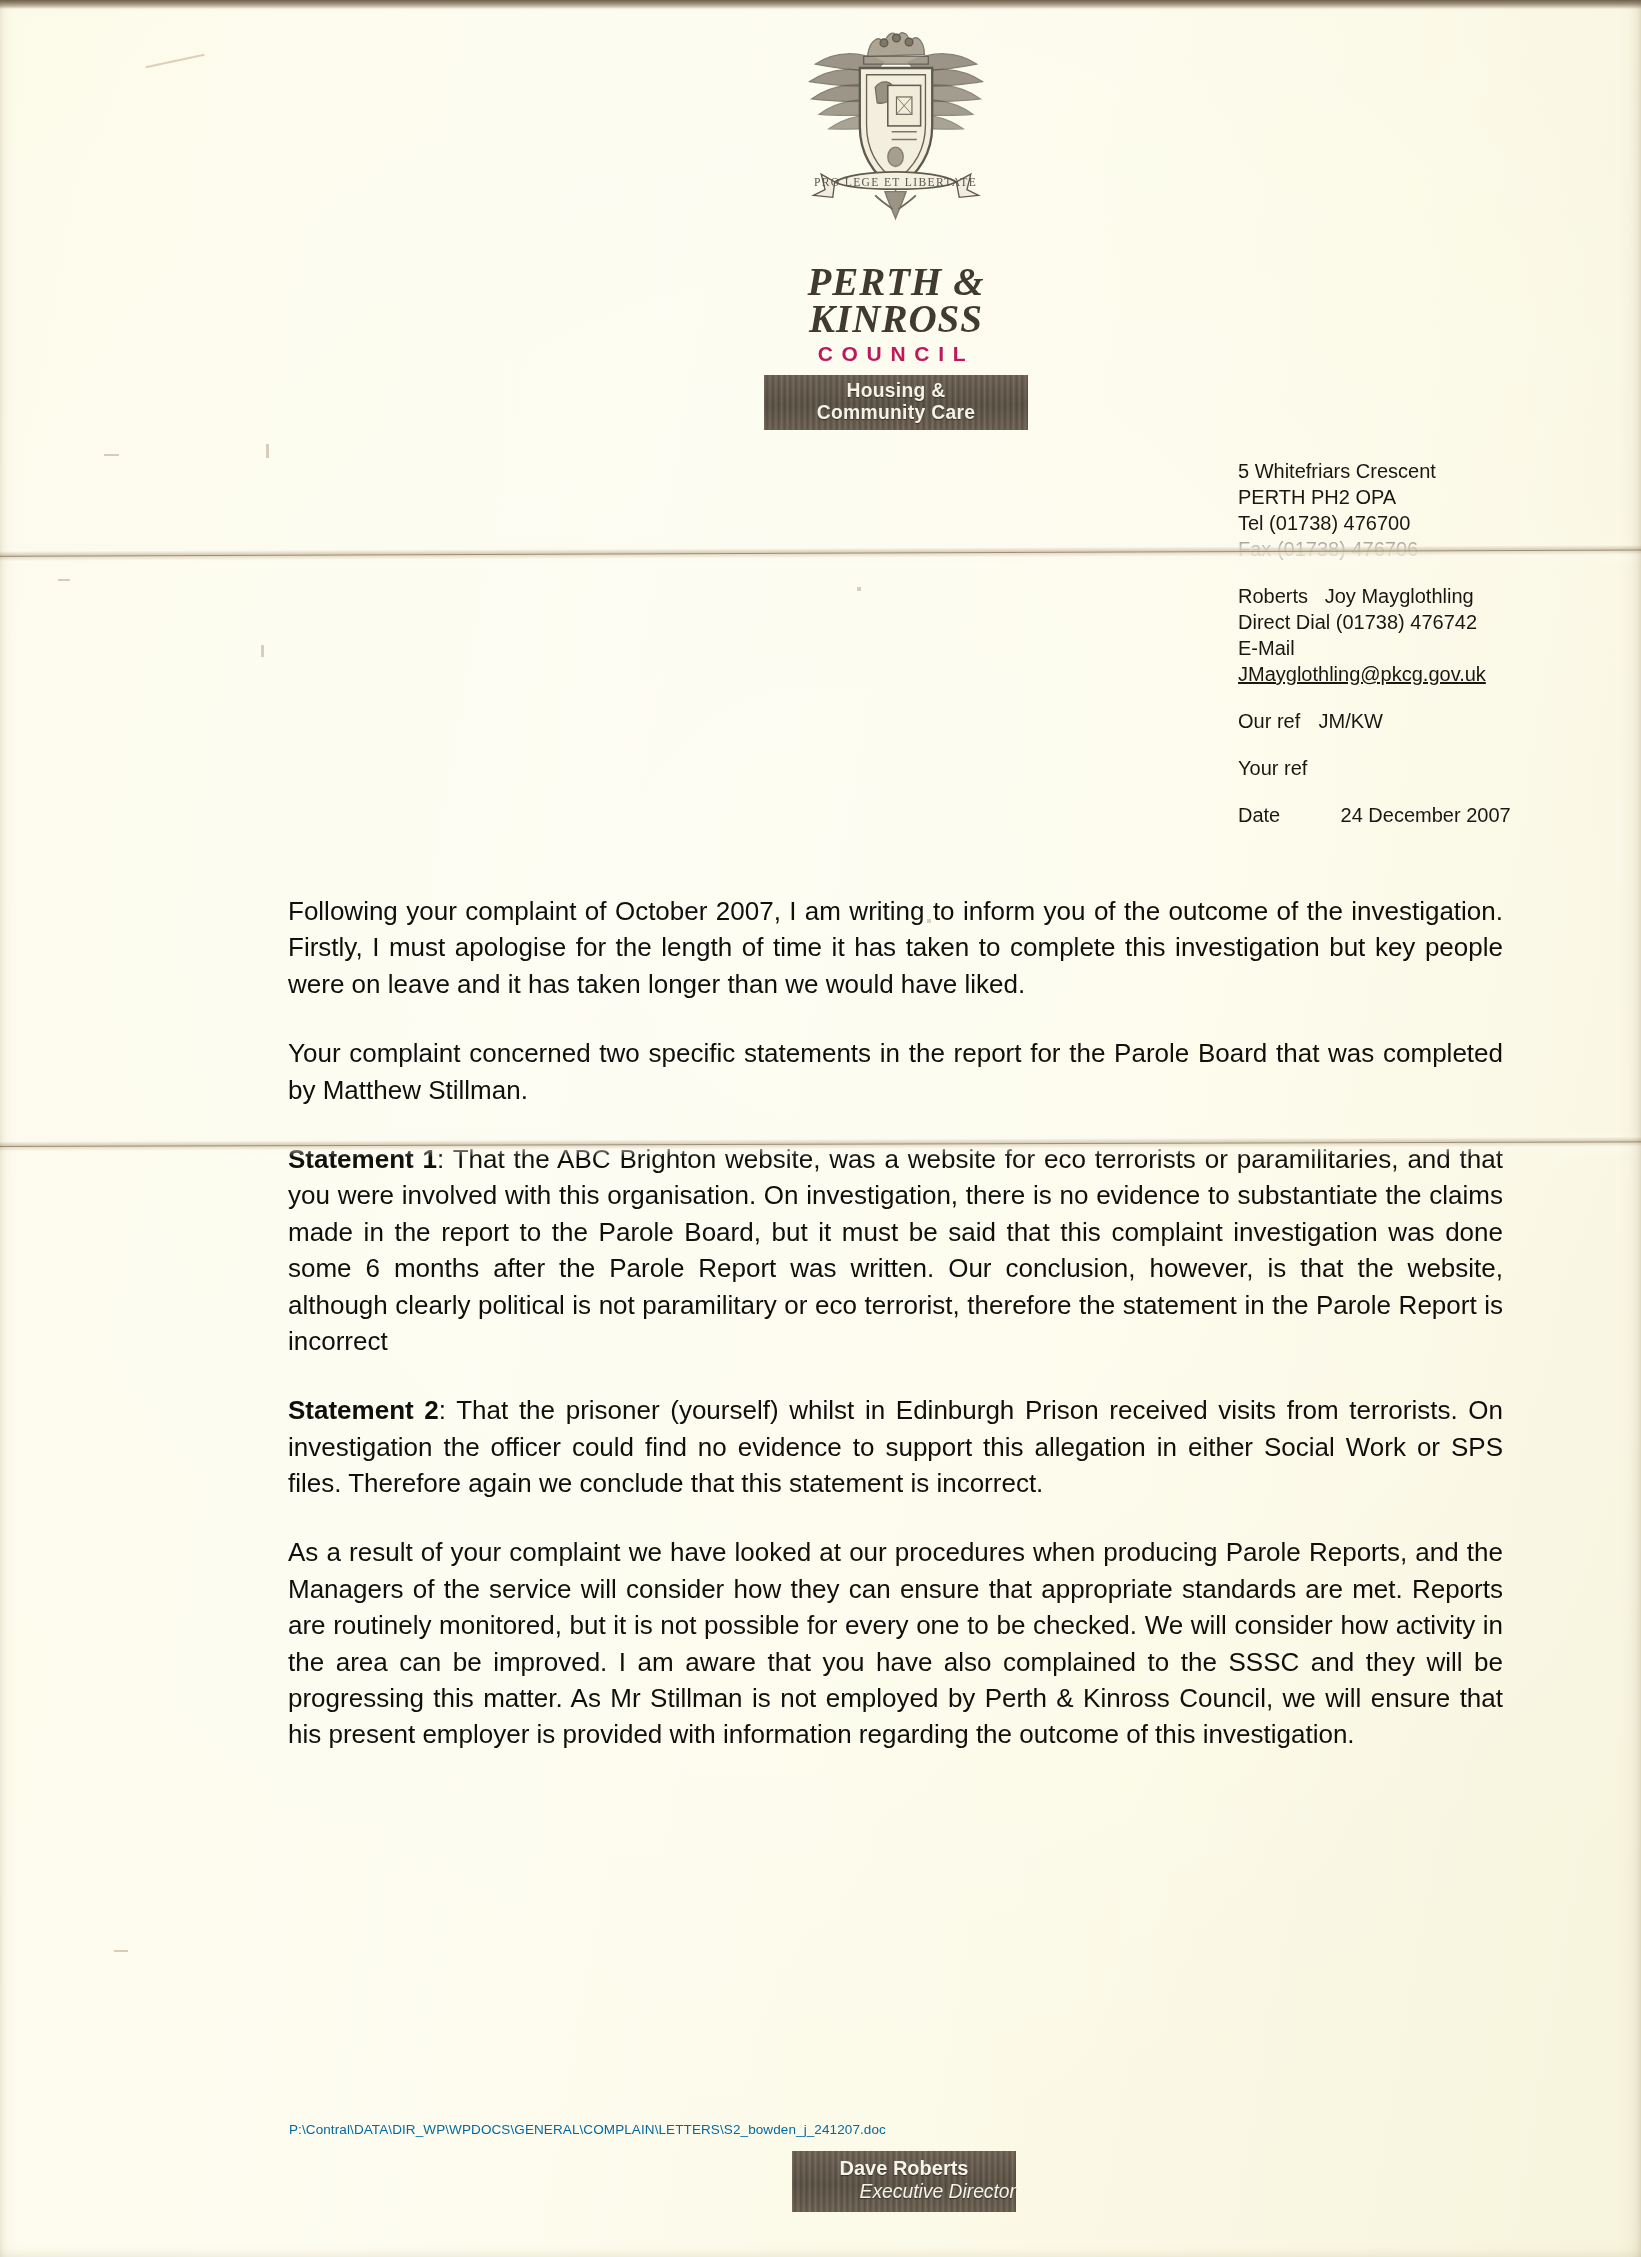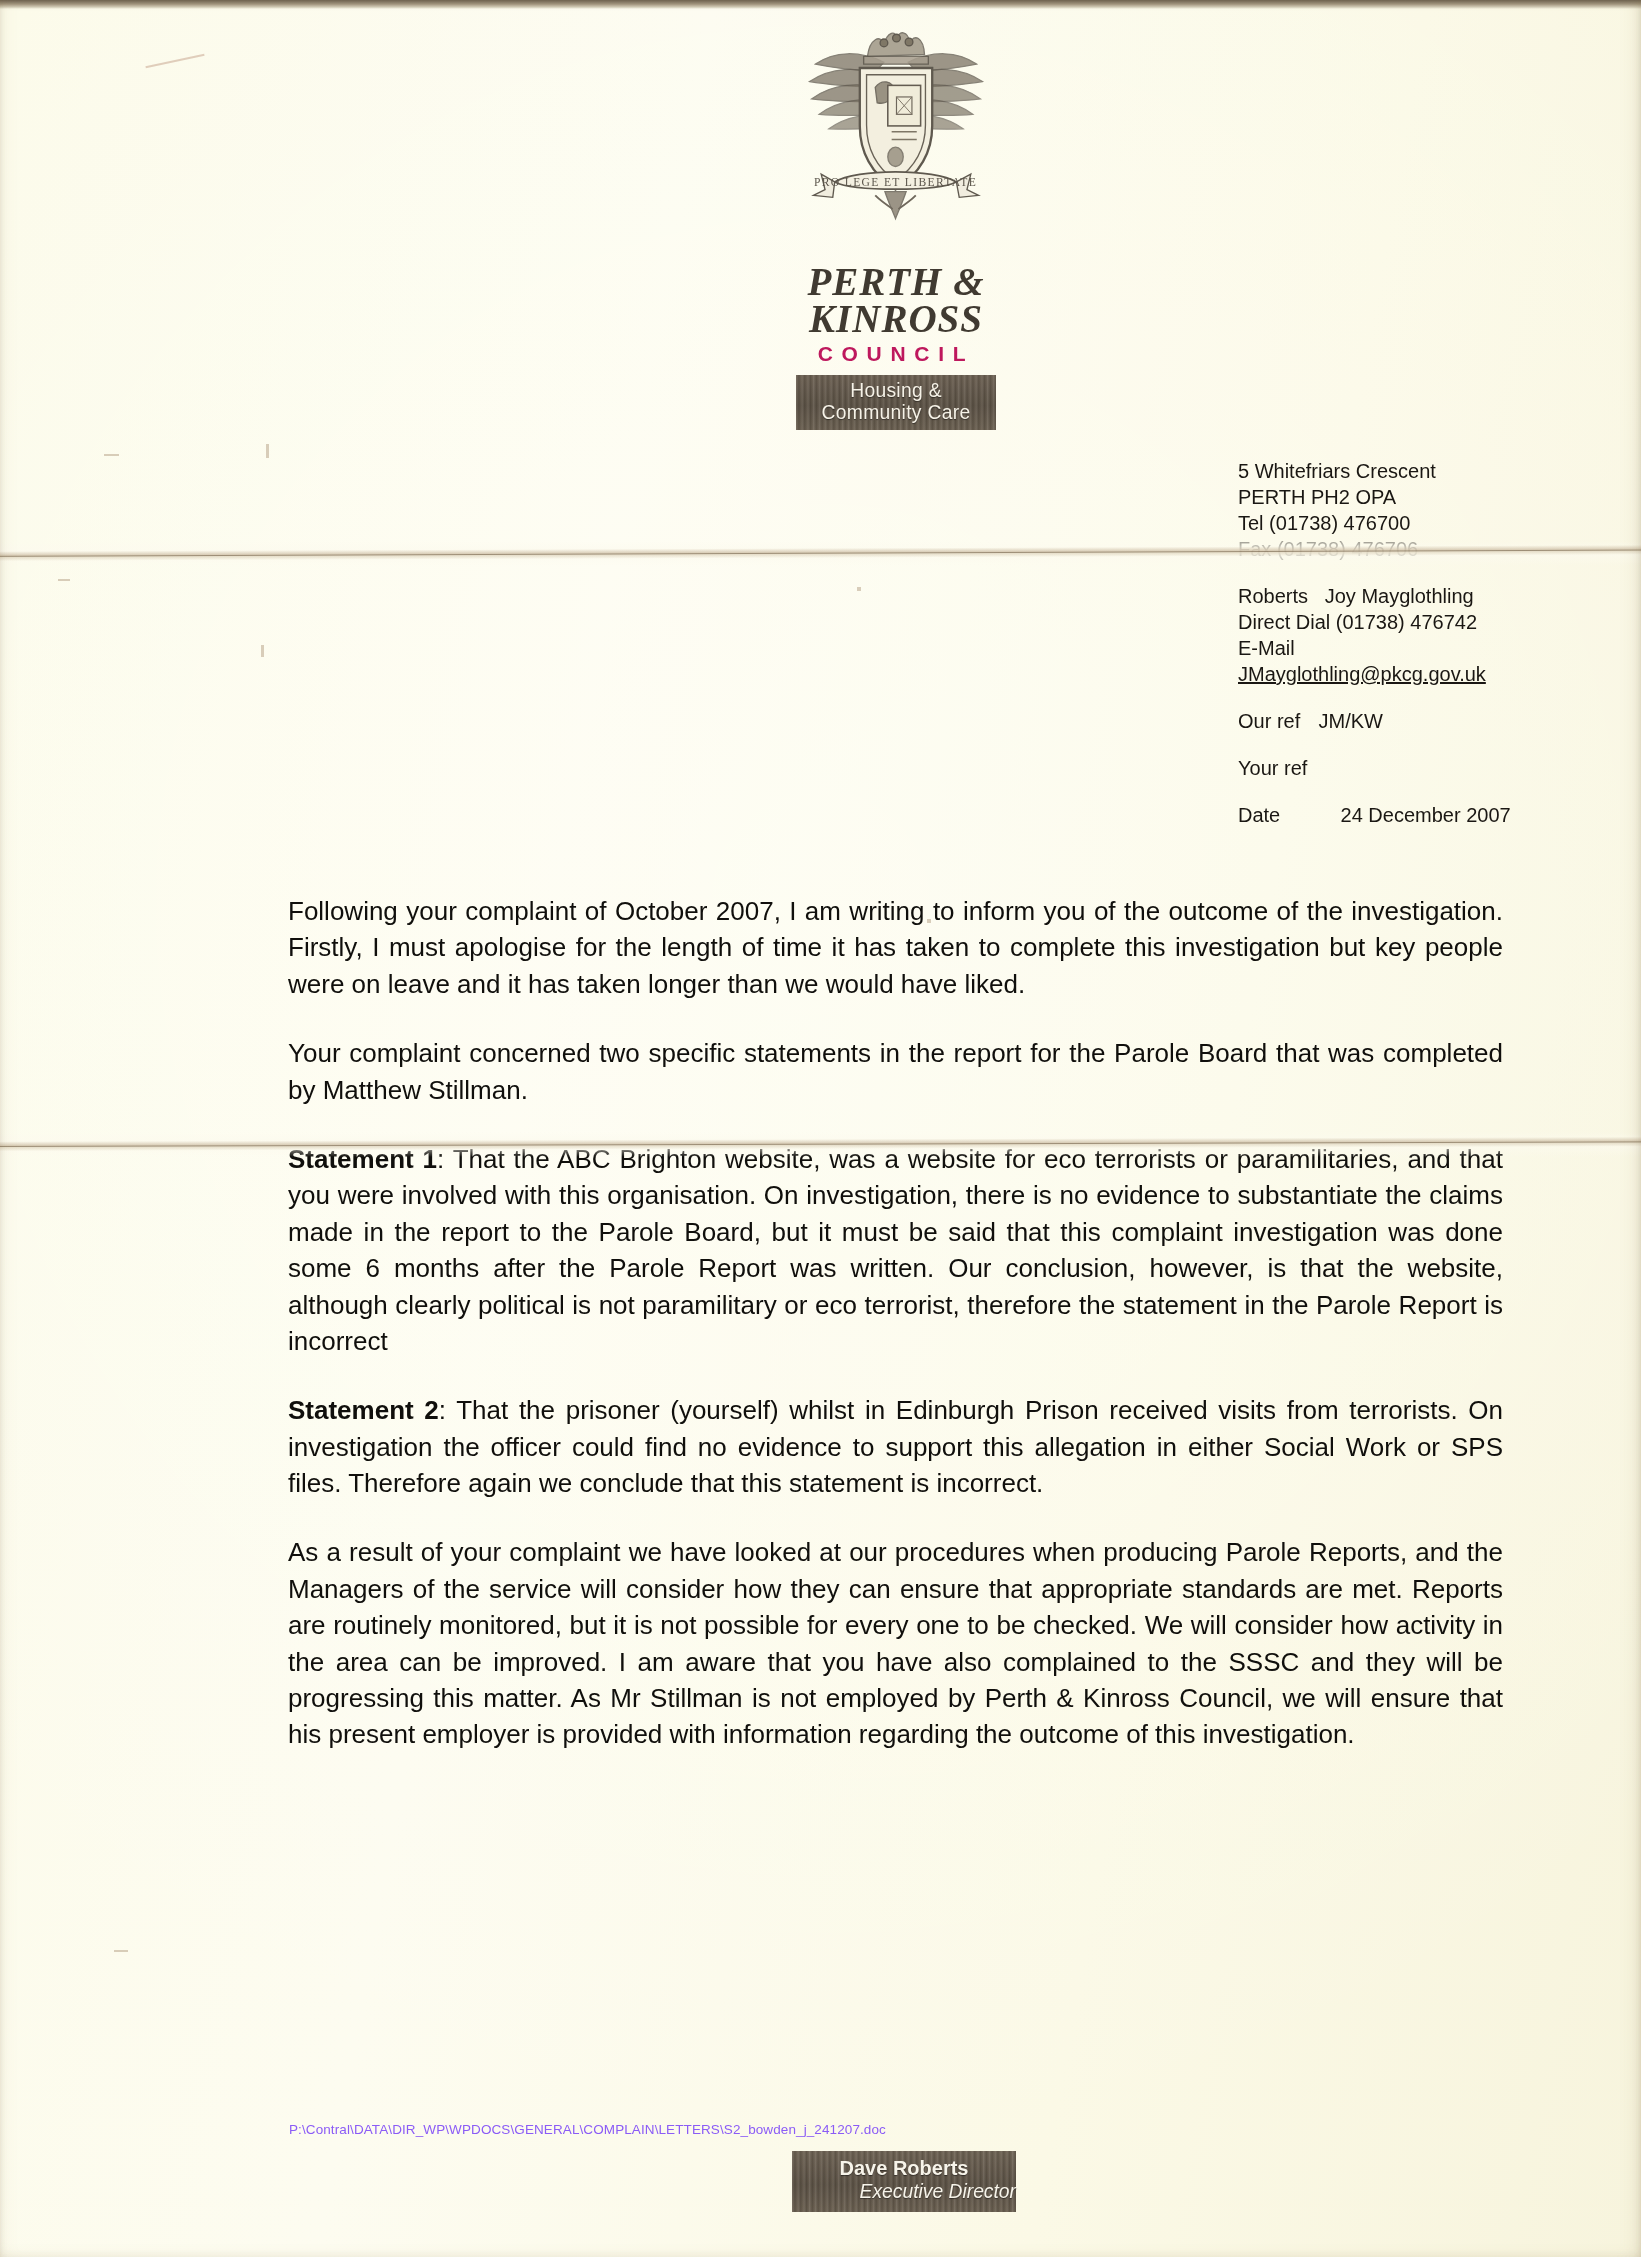--- a/index.html
+++ b/index.html
@@ -92,28 +92,28 @@
   #council-word {
     margin-top: 3.9px;
     font-family: "Liberation Sans", sans-serif;
     font-size: 21px;
     font-weight: bold;
     letter-spacing: 8.7px;
     color: #be185d;
   }
   #dept-band {
     margin: 9.7px auto 0;
-    width: 200px;
+    width: 264px;
     padding: 4.8px 0 6.8px;
     background:
       repeating-linear-gradient(90deg, rgba(255,255,255,0.10) 0px, rgba(0,0,0,0.12) 2.9px, rgba(255,255,255,0.06) 5.8px),
       linear-gradient(180deg, #6c6052 0%, #5c5245 55%, #6a5f50 100%);
     color: #f6f2e7;
     font-size: 19.3px;
-    font-weight: normal;
+    font-weight: bold;
     line-height: 1.12;
     letter-spacing: 0.3px;
     text-shadow: 0 1px 1px rgba(0,0,0,0.45);
   }
 
   
   #recipient-address {
     position: absolute;
     left: 288px;
     top: 439px;
@@ -158,21 +158,21 @@
   
   .faded-line { opacity: 0.42; }
 
   
   #doc-path {
     position: absolute;
     left: 289px;
     top: 2122px;
     font-size: 13.5px;
     letter-spacing: 0.1px;
-    color: #8b5cf6;
+    color: #0369a1;
     white-space: nowrap;
   }
   #signature-band {
     position: absolute;
     left: 792px;
     top: 2151px;
     width: 224px;
     padding: 5.8px 0 8.7px;
     text-align: center;
     background:

